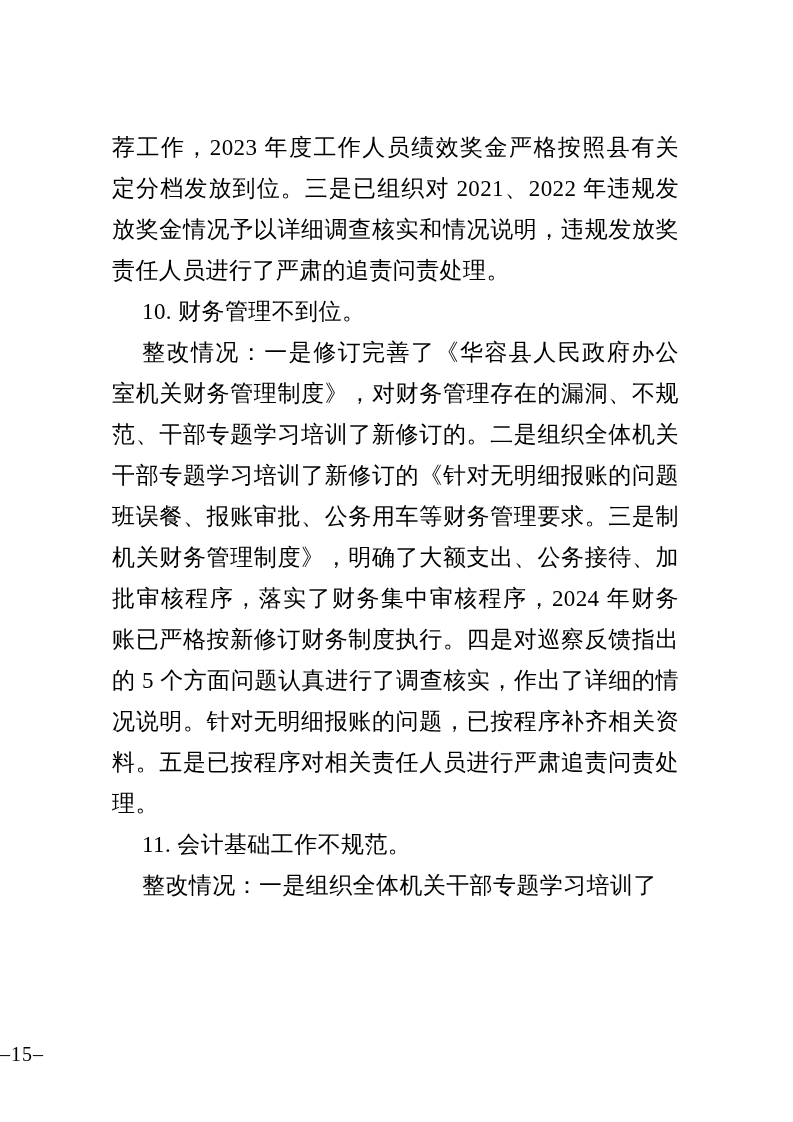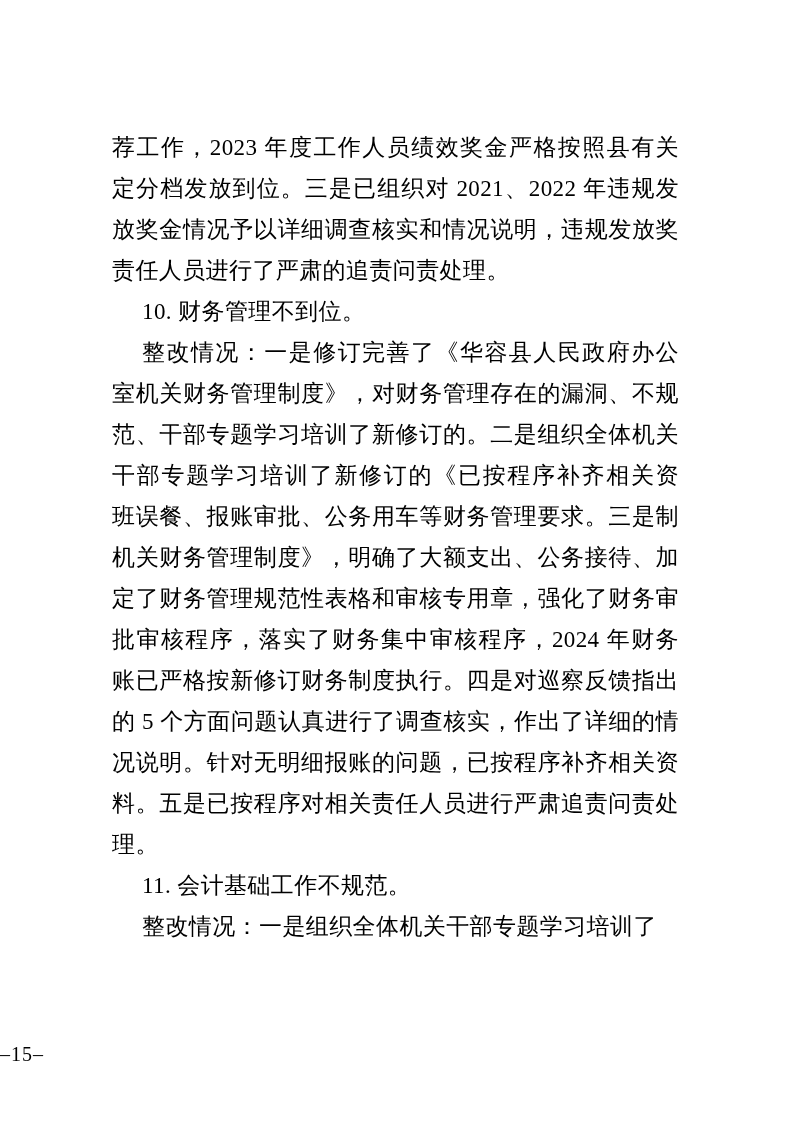--- a/index.html
+++ b/index.html
@@ -74,24 +74,23 @@
     </section>
 
     <section class="para">
       <div class="line plain indent">10. 财务管理不到位。</div>
     </section>
 
     <section class="para">
       <div class="line just indent">整改情况：一是修订完善了《华容县人民政府办公</div>
       <div class="line just">室机关财务管理制度》，对财务管理存在的漏洞、不规</div>
       <div class="line just">范、干部专题学习培训了新修订的。二是组织全体机关</div>
-      <div class="line just">干部专题学习培训了新修订的《已按程序补齐相关资</div>
+      <div class="line just">干部专题学习培训了新修订的《针对无明细报账的问题</div>
       <div class="line just">班误餐、报账审批、公务用车等财务管理要求。三是制</div>
       <div class="line just">机关财务管理制度》，明确了大额支出、公务接待、加</div>
-      <div class="line just">定了财务管理规范性表格和审核专用章，强化了财务审</div>
       <div class="line just">批审核程序，落实了财务集中审核程序，2024 年财务报</div>
       <div class="line just">账已严格按新修订财务制度执行。四是对巡察反馈指出</div>
       <div class="line just">的 5 个方面问题认真进行了调查核实，作出了详细的情</div>
       <div class="line just">况说明。针对无明细报账的问题，已按程序补齐相关资</div>
       <div class="line just">料。五是已按程序对相关责任人员进行严肃追责问责处</div>
       <div class="line plain">理。</div>
     </section>
 
     <section class="para">
       <div class="line plain indent">11. 会计基础工作不规范。</div>

